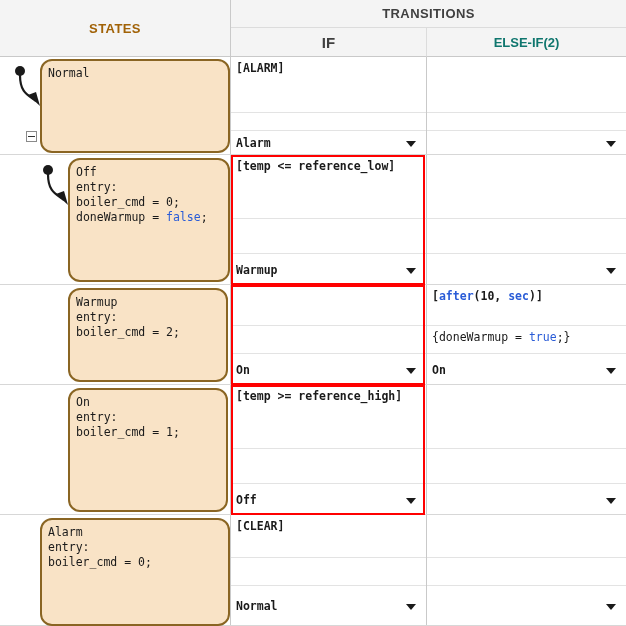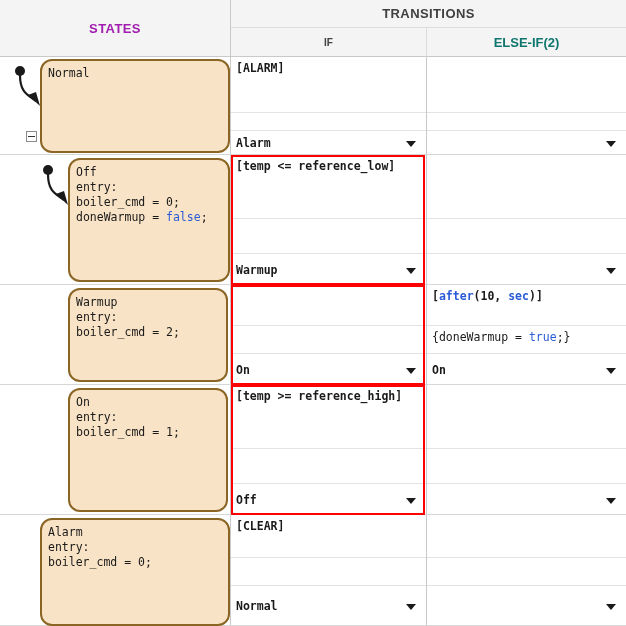--- a/index.html
+++ b/index.html
@@ -24,21 +24,21 @@
   
   .hdr-states {
     position: absolute;
     left: 0; top: 0;
     width: 231px; height: 57px;
     background: #f4f4f4;
     border-right: 1px solid #c9c9c9;
     border-bottom: 1px solid #c9c9c9;
     box-sizing: border-box;
     display: flex; align-items: center; justify-content: center;
-    font-size: 13px; font-weight: bold; color: #a21caf;
+    font-size: 13px; font-weight: bold; color: #a16207;
     letter-spacing: .4px;
   }
   .hdr-trans {
     position: absolute;
     left: 231px; top: 0;
     width: 395px; height: 28px;
     background: #f4f4f4;
     border-bottom: 1px solid #dcdcdc;
     box-sizing: border-box;
     display: flex; align-items: center; justify-content: center;
@@ -47,21 +47,21 @@
   }
   .hdr-if {
     position: absolute;
     left: 231px; top: 28px;
     width: 196px; height: 29px;
     background: #f4f4f4;
     border-bottom: 1px solid #c9c9c9;
     border-right: 1px solid #dcdcdc;
     box-sizing: border-box;
     display: flex; align-items: center; justify-content: center;
-    font-size: 10px; font-weight: bold; color: #404040;
+    font-size: 15px; font-weight: bold; color: #404040;
   }
   .hdr-elseif {
     position: absolute;
     left: 427px; top: 28px;
     width: 199px; height: 29px;
     background: #f4f4f4;
     border-bottom: 1px solid #c9c9c9;
     box-sizing: border-box;
     display: flex; align-items: center; justify-content: center;
     font-size: 13px; font-weight: bold; color: #0f766e;

